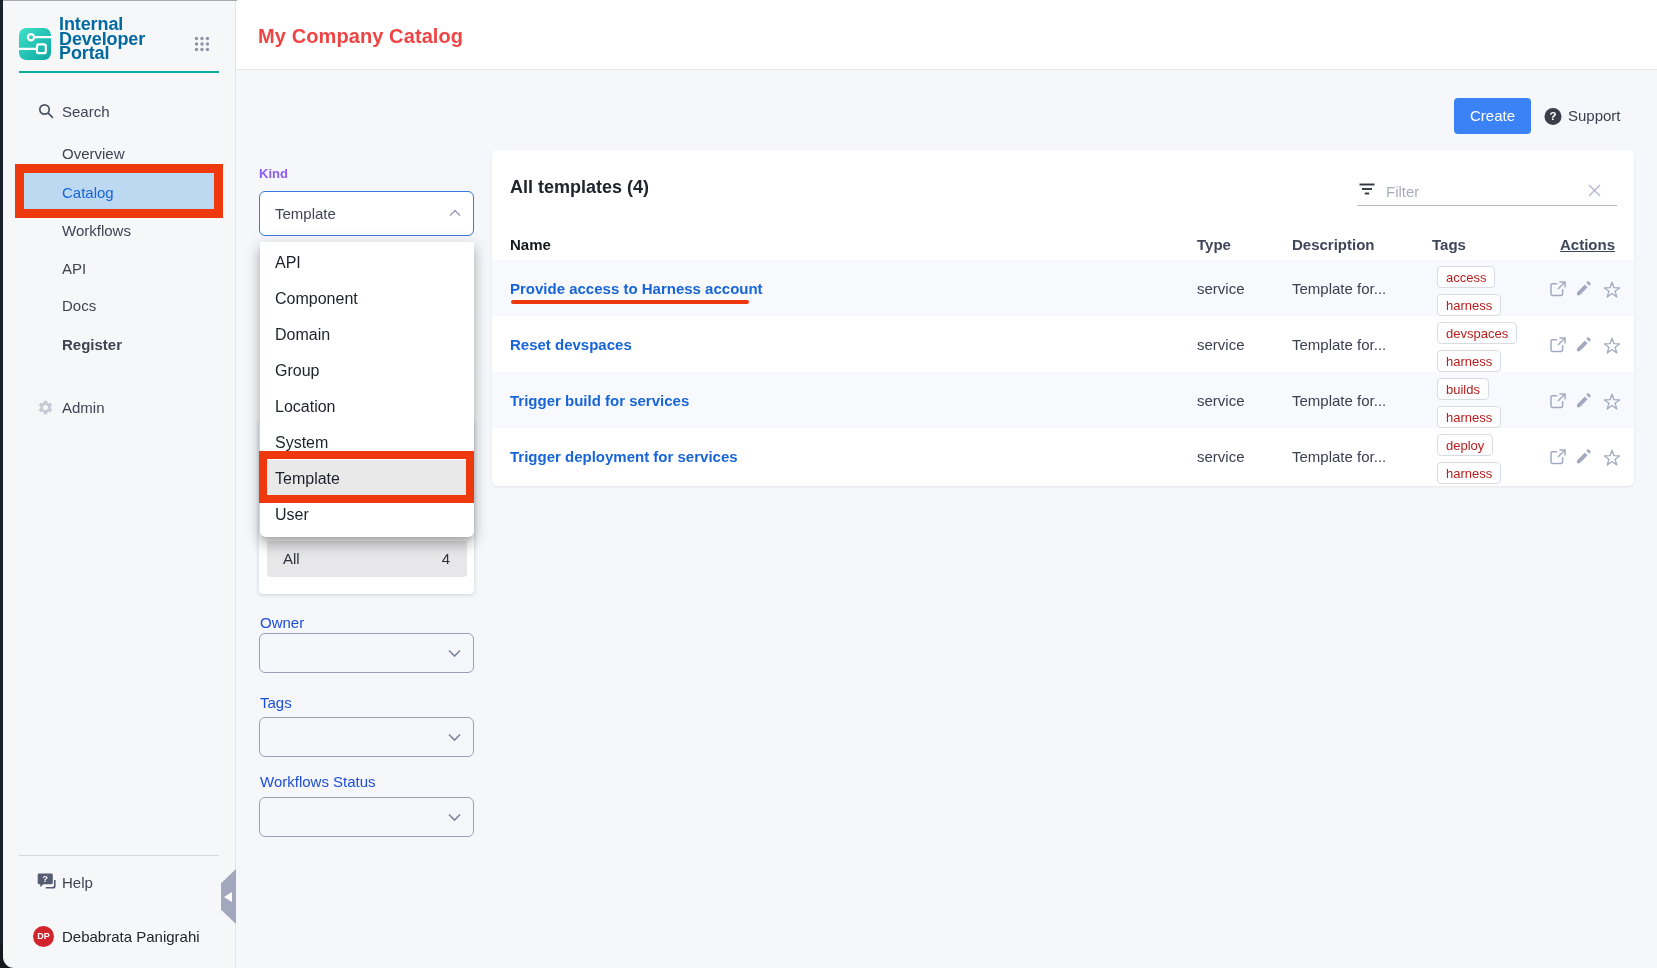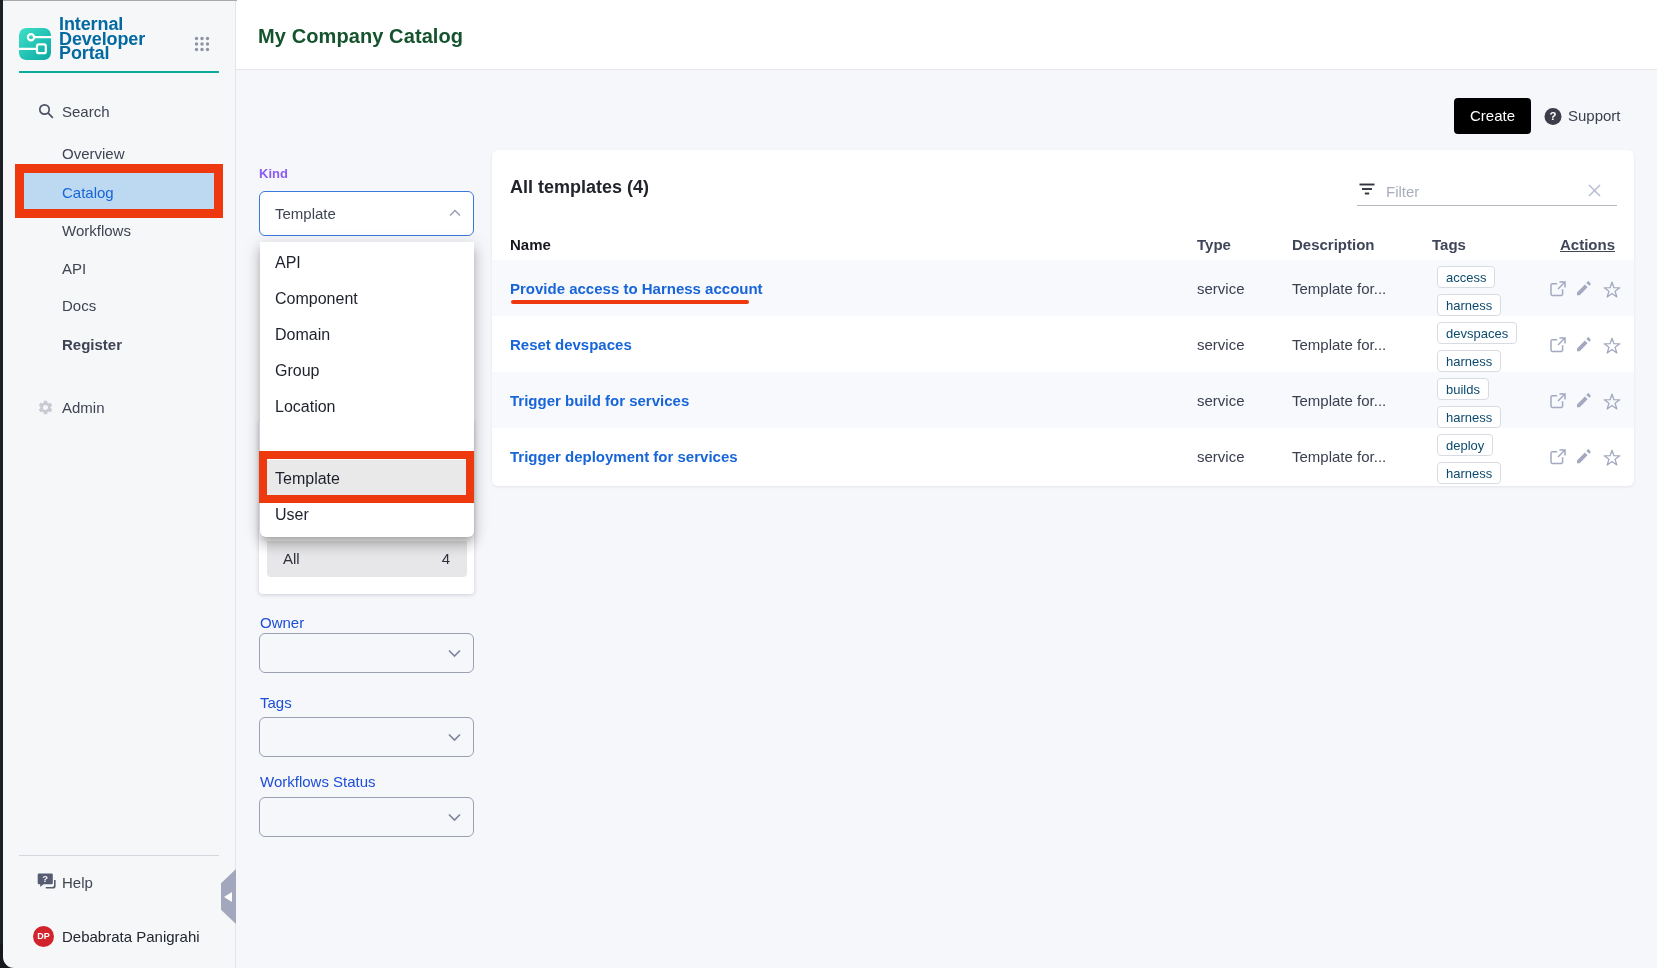--- a/index.html
+++ b/index.html
@@ -30,24 +30,24 @@
   #handle { left:221px; top:869px; width:15px; height:55px; background:#a2a7bd;
             clip-path:polygon(0 26%, 100% 0, 100% 100%, 0 74%); }
   #handle-tri { left:224px; top:892px; width:0; height:0;
         border-top:5px solid transparent; border-bottom:5px solid transparent; border-right:8px solid #ffffff; }
 
   #avatar { left:33px; top:926px; width:21px; height:21px; border-radius:50%; background:#d2242c;
             color:#fff; font-size:9px; font-weight:bold; text-align:center; line-height:21px; }
 
   
   #header { left:236px; top:0; width:1421px; height:70px; background:#ffffff; border-bottom:1px solid #e5e7ea; }
-  #header h1 { position:absolute; left:22px; top:25px; font-size:20px; color:#14532d; letter-spacing:0.1px; }
-
-  
-  #btn-create { left:1454px; top:98px; width:77px; height:36px; background:#000000; border-radius:4px;
+  #header h1 { position:absolute; left:22px; top:25px; font-size:20px; color:#ef4444; letter-spacing:0.1px; }
+
+  
+  #btn-create { left:1454px; top:98px; width:77px; height:36px; background:#3b82f6; border-radius:4px;
                 color:#fff; font-size:15px; text-align:center; line-height:36px; }
   #support { left:1544px; top:107px; }
 
   
   .flt-label { position:absolute; font-size:15px; color:#1d4ed8; }
   #kind-label { left:259px; top:166px; font-size:13px; font-weight:bold; color:#8b5cf6; }
   #kind-select { left:259px; top:191px; width:215px; height:45px; background:#fff; border:1.5px solid #3b78dc; border-radius:6px; }
   #kind-select span { position:absolute; left:15px; top:13px; font-size:15px; color:#3f4452; }
 
   .sel { position:absolute; left:259px; width:215px; height:40px; border:1px solid #9aa0b2; border-radius:6px; }
@@ -79,21 +79,21 @@
 
   .th { position:absolute; top:86px; font-size:15px; font-weight:bold; color:#40465a; }
   #th-line { position:absolute; left:0; top:109.5px; width:1142px; height:1px; background:#d9dbe0; }
 
   .row { position:absolute; left:0; width:1142px; height:56px; }
   .row.alt { background:#f7f9fd; }
   .rname { position:absolute; left:18px; top:20px; font-size:15px; font-weight:bold; color:#1765d8; }
   .rtype { position:absolute; left:705px; top:20px; font-size:15px; color:#3a4050; }
   .rdesc { position:absolute; left:800px; top:20px; font-size:15px; color:#3a4050; }
   .chip { position:absolute; left:945px; height:22px; border:1px solid #d8dbe2; border-radius:4px; background:#fff;
-          font-size:13px; color:#0c4a6e; line-height:21px; padding:0 8px; }
+          font-size:13px; color:#b91c1c; line-height:21px; padding:0 8px; }
   .acticons { position:absolute; left:1057px; top:20px; }
   #red-underline { left:511px; top:299.5px; width:238px; height:4px; background:#ee390e; border-radius:2px; z-index:3; }
 
   svg { display:block; }
 </style>
 </head>
 <body>
   <div id="strip" class="abs"></div>
   <div id="corner" class="abs"></div>
   <div id="topline" class="abs"></div>
@@ -297,16 +297,17 @@
 
   <div id="red-underline" class="abs"></div>
 
   <div id="dropdown" class="abs">
     <div id="dd-template-bg"></div>
     <div class="dd-item" style="top:3px;">API</div>
     <div class="dd-item" style="top:39px;">Component</div>
     <div class="dd-item" style="top:75px;">Domain</div>
     <div class="dd-item" style="top:147px;">Location</div>
     <div class="dd-item" style="top:111px;">Group</div>
+    <div class="dd-item" style="top:183px;">System</div>
     <div class="dd-item" style="top:219px;">Template</div>
     <div class="dd-item" style="top:255px;">User</div>
   </div>
   <div id="red-template" class="abs"></div>
 
 </body></html>

